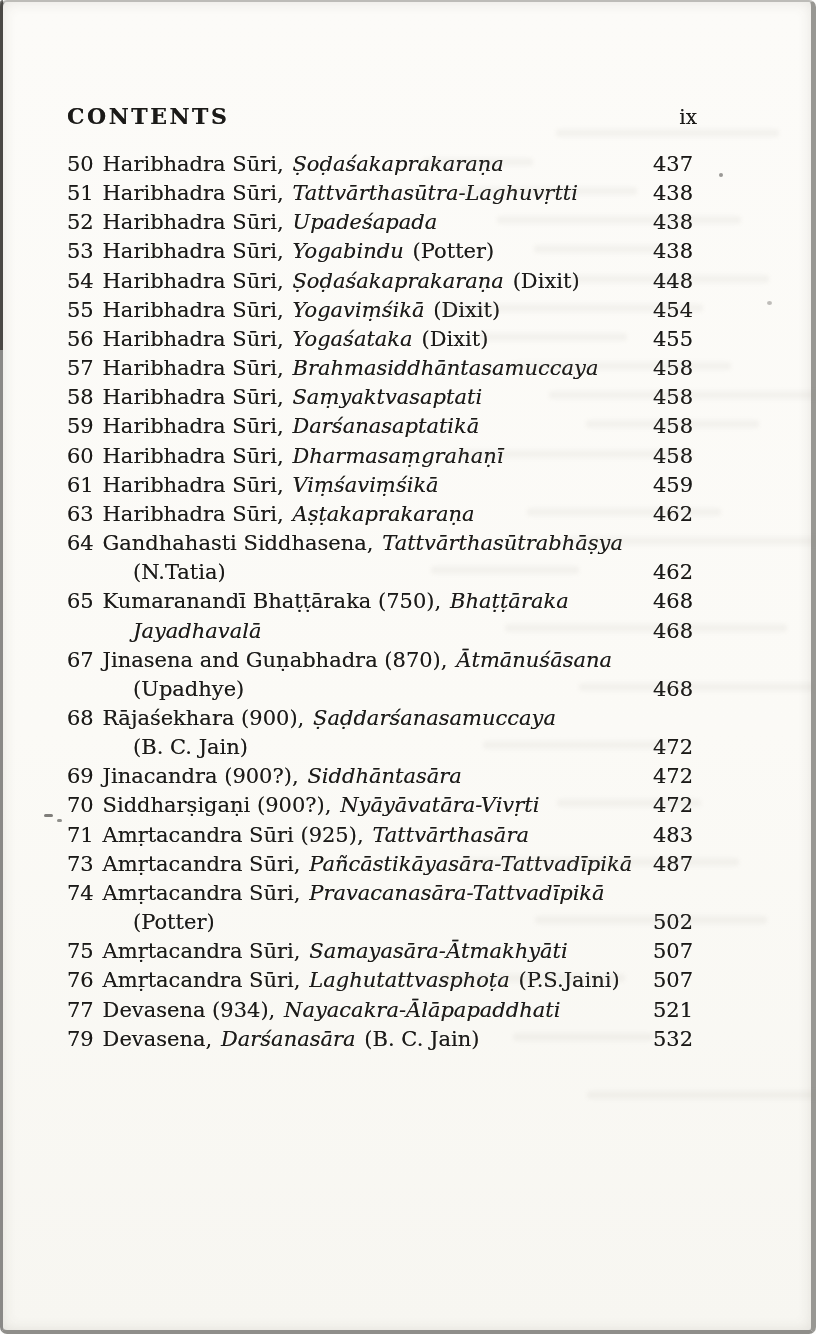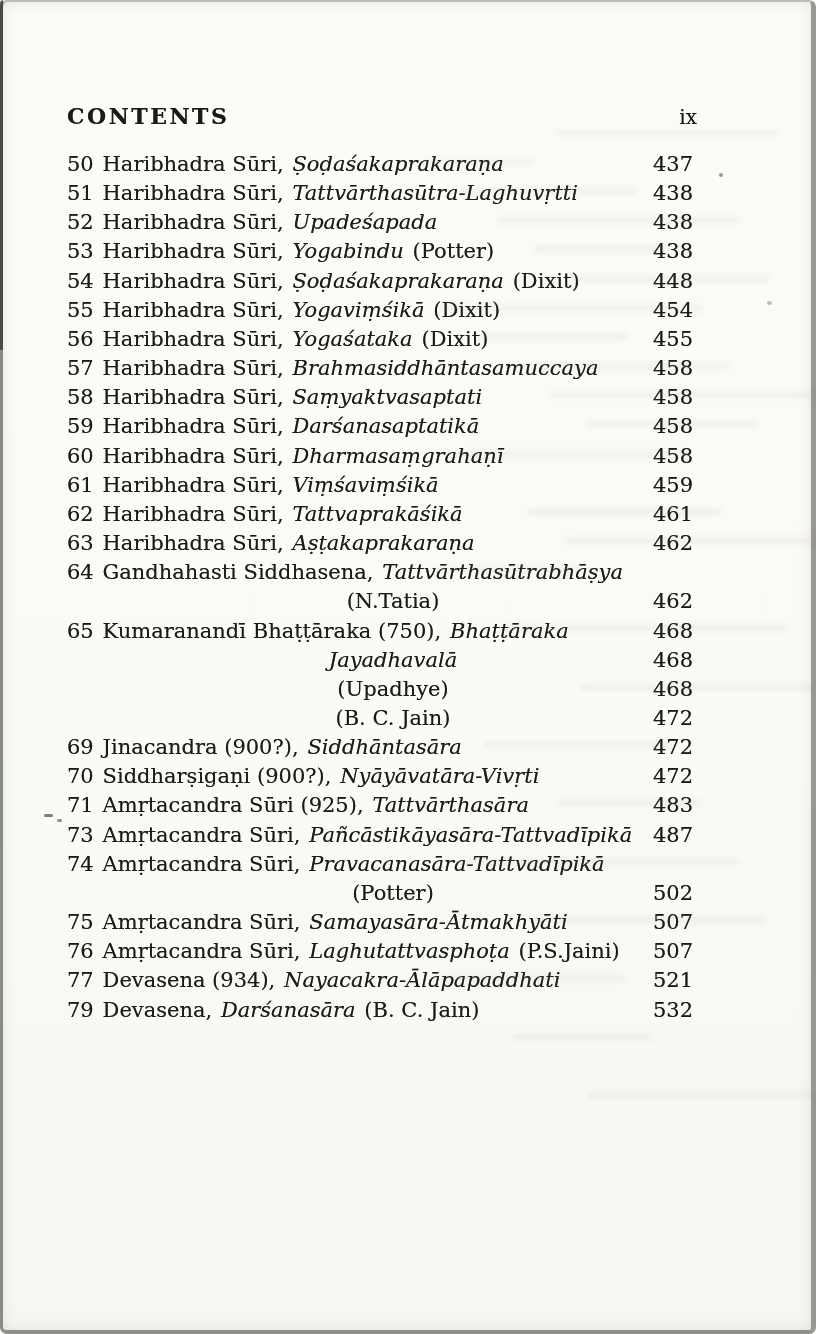--- a/index.html
+++ b/index.html
@@ -25,21 +25,21 @@
   }
   .hdr{display:flex;justify-content:space-between;align-items:baseline;margin-bottom:21px;}
   .hdr .title{
     font-size:22px;font-weight:bold;letter-spacing:2.5px;
     text-shadow:0 0 .4px rgba(0,0,0,.55);
   }
   .hdr .folio{font-size:20px;padding-right:14px;text-shadow:0 0 .3px rgba(0,0,0,.5);}
   .toc{font-size:21px;line-height:29.15px;}
   .row{display:flex;align-items:baseline;white-space:nowrap;}
   .entry-text{flex:1 1 auto;overflow:visible;text-shadow:0 0 .4px rgba(0,0,0,.5);}
-  .row.cont .entry-text{padding-left:66px;text-align:center;}
+  .row.cont .entry-text{padding-left:66px;}
   .pagenum{flex:0 0 58px;text-align:left;text-shadow:0 0 .4px rgba(0,0,0,.5);}
   .num{margin-right:.42em;}
   .author{margin-right:.42em;}
   .title-it,.italic{font-style:italic;}
   .after:not(:empty){margin-left:.42em;}
   
   .ghost{position:absolute;height:8px;background:#8e887c;opacity:.075;
          filter:blur(2px);border-radius:3px;pointer-events:none;}
   .edge-dark-left{position:absolute;left:-3px;top:-2px;width:3px;height:350px;
                   background:#34332f;opacity:.75;border-radius:3px 0 0 0;pointer-events:none;}
@@ -104,46 +104,50 @@
   </div>
         <div class="row">
     <div class="entry-text"><span class="num">60</span><span class="author">Haribhadra Sūri,</span><span class="title-it">Dharmasaṃgrahaṇī</span><span class="after"></span></div>
     <div class="pagenum">458</div>
   </div>
         <div class="row">
     <div class="entry-text"><span class="num">61</span><span class="author">Haribhadra Sūri,</span><span class="title-it">Viṃśaviṃśikā</span><span class="after"></span></div>
     <div class="pagenum">459</div>
   </div>
         <div class="row">
-    <div class="entry-text"><span class="num">62</span><span class="author">Haribhadra Sūri,</span><span class="title-it">Tattvaprakāśikā</span><span class="after"></span></div>
-    <div class="pagenum">461</div>
-  </div>
-        <div class="row">
     <div class="entry-text"><span class="num">63</span><span class="author">Haribhadra Sūri,</span><span class="title-it">Aṣṭakaprakaraṇa</span><span class="after"></span></div>
     <div class="pagenum">462</div>
   </div>
         <div class="row">
     <div class="entry-text"><span class="num">64</span><span class="author">Gandhahasti Siddhasena,</span><span class="title-it">Tattvārthasūtrabhāṣya</span><span class="after"></span></div>
     <div class="pagenum"></div>
   </div>
         <div class="row cont">
     <div class="entry-text"><span class="cont-text">(N.Tatia)</span></div>
     <div class="pagenum">462</div>
   </div>
         <div class="row">
     <div class="entry-text"><span class="num">65</span><span class="author">Kumaranandī Bhaṭṭāraka (750),</span><span class="title-it">Bhaṭṭāraka</span><span class="after"></span></div>
     <div class="pagenum">468</div>
   </div>
         <div class="row cont">
     <div class="entry-text"><span class="cont-text italic">Jayadhavalā</span></div>
     <div class="pagenum">468</div>
   </div>
+        <div class="row">
+    <div class="entry-text"><span class="num">67</span><span class="author">Jinasena and Guṇabhadra (870),</span><span class="title-it">Ātmānuśāsana</span><span class="after"></span></div>
+    <div class="pagenum"></div>
+  </div>
         <div class="row cont">
     <div class="entry-text"><span class="cont-text">(Upadhye)</span></div>
     <div class="pagenum">468</div>
+  </div>
+        <div class="row">
+    <div class="entry-text"><span class="num">68</span><span class="author">Rājaśekhara (900),</span><span class="title-it">Ṣaḍdarśanasamuccaya</span><span class="after"></span></div>
+    <div class="pagenum"></div>
   </div>
         <div class="row cont">
     <div class="entry-text"><span class="cont-text">(B. C. Jain)</span></div>
     <div class="pagenum">472</div>
   </div>
         <div class="row">
     <div class="entry-text"><span class="num">69</span><span class="author">Jinacandra (900?),</span><span class="title-it">Siddhāntasāra</span><span class="after"></span></div>
     <div class="pagenum">472</div>
   </div>
         <div class="row">

